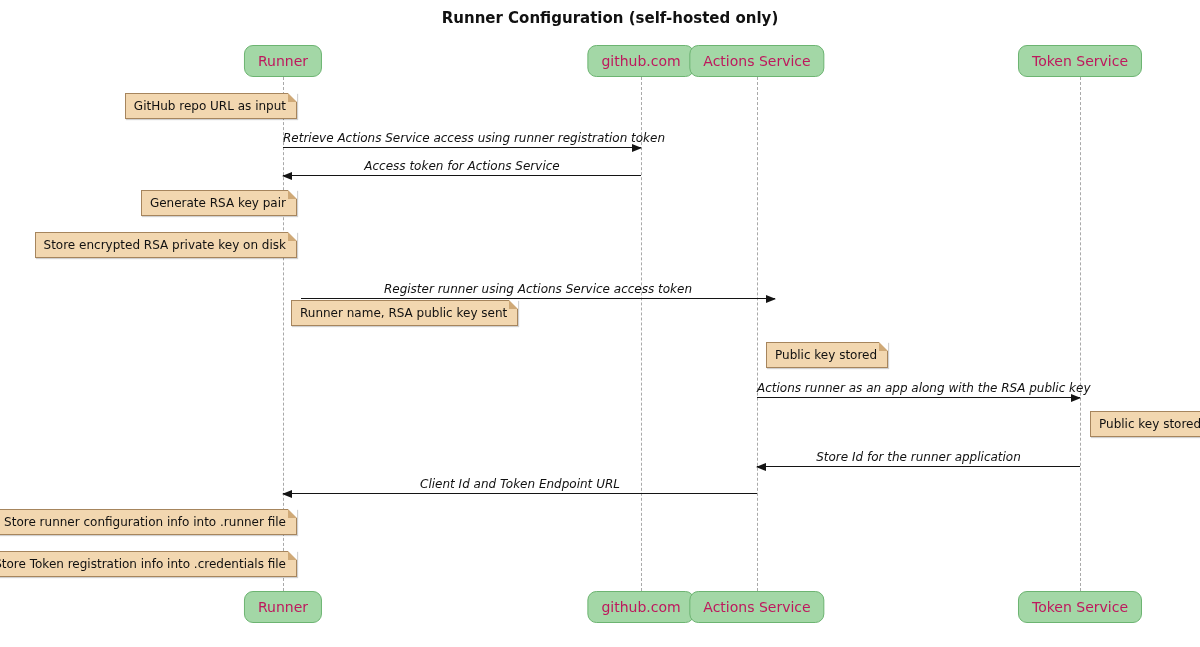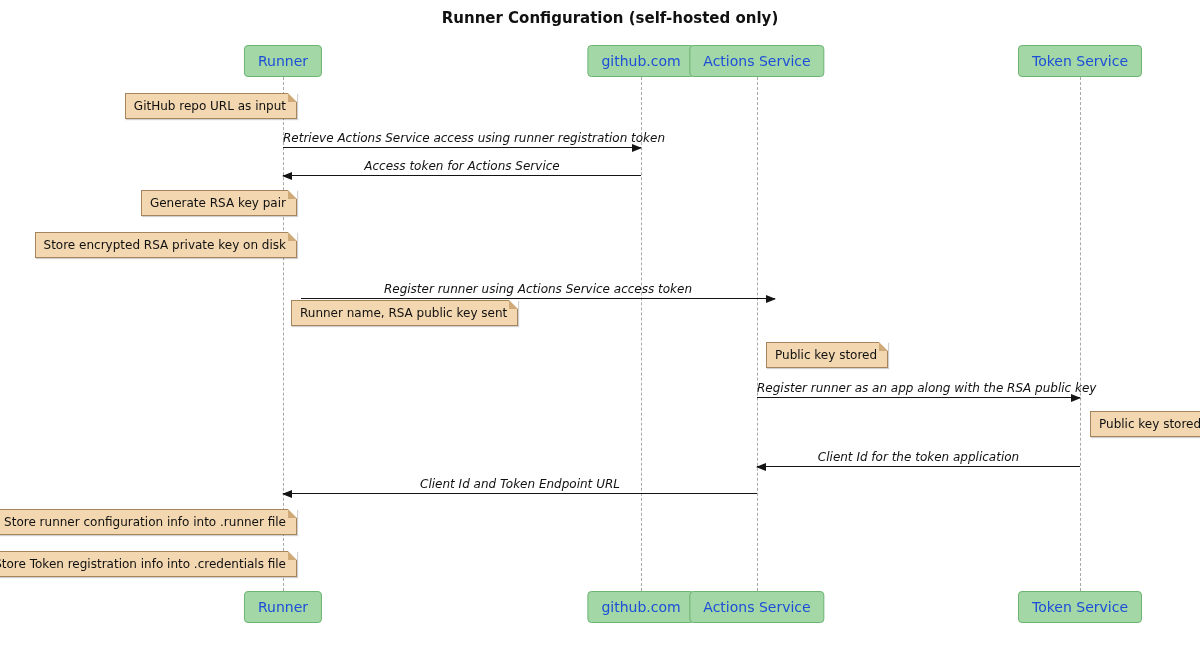--- a/index.html
+++ b/index.html
@@ -4,21 +4,21 @@
 <style>
   html,body{margin:0;padding:0;background:#ffffff;}
   #canvas{position:relative;width:1200px;height:647px;background:#ffffff;
           font-family:"DejaVu Sans", sans-serif;overflow:hidden;color:#111;padding-left:20px;}
   .title{position:absolute;top:9px;left:0;width:100%;text-align:center;
          font-weight:bold;font-size:15px;color:#111;}
   .lifeline{position:absolute;width:0;border-left:1px dashed var(--lifeline,#a9a9a9);}
   .participant{position:absolute;transform:translateX(-50%);
                background:var(--participant-fill,#a3d7a6);
                border:1px solid var(--participant-border,#6cb471);
-               border-radius:4px;padding:7px 13px;font-size:14px;color:#1d4ed8;
+               border-radius:9px;padding:7px 13px;font-size:14px;color:#be185d;
                white-space:nowrap;box-sizing:border-box;}
   .note{position:absolute;background:var(--note-fill,#f2d7b0);
         border:1px solid var(--note-border,#a6855d);
         padding:5px 10px 5px 8px;font-size:12px;color:#111;white-space:nowrap;
         box-shadow:1px 1px 1px rgba(0,0,0,0.18);}
   .note::before{content:"";position:absolute;top:-1px;right:-1px;
         border-style:solid;border-width:0 9px 9px 0;
         border-color:#ffffff #ffffff var(--note-fold,#cfa977) var(--note-fold,#cfa977);}
   .message{position:absolute;font-style:italic;}
   .msg-label{font-size:12px;color:#111;text-align:center;white-space:nowrap;
@@ -66,27 +66,27 @@
         <span class="arrow arrow-left"></span>
       </div>
     </div>
     <div class="message" style="left: 301px; top: 270px; width: 474px; margin-top: 12px;">
       <div class="msg-label">Register runner using Actions Service access token</div>
       <div class="msg-line">
         <span class="arrow arrow-right"></span>
       </div>
     </div>
     <div class="message" style="left: 757px; top: 381px; width: 323px;">
-      <div class="msg-label">Register runner as an app along with the RSA public key</div>
+      <div class="msg-label">Actions runner as an app along with the RSA public key</div>
       <div class="msg-line">
         <span class="arrow arrow-right"></span>
       </div>
     </div>
     <div class="message" style="left: 757px; top: 450px; width: 323px;">
-      <div class="msg-label">Client Id for the token application</div>
+      <div class="msg-label">Store Id for the runner application</div>
       <div class="msg-line">
         <span class="arrow arrow-left"></span>
       </div>
     </div>
     <div class="message" style="left: 283px; top: 477px; width: 474px;">
       <div class="msg-label">Client Id and Token Endpoint URL</div>
       <div class="msg-line">
         <span class="arrow arrow-left"></span>
       </div>
     </div>

